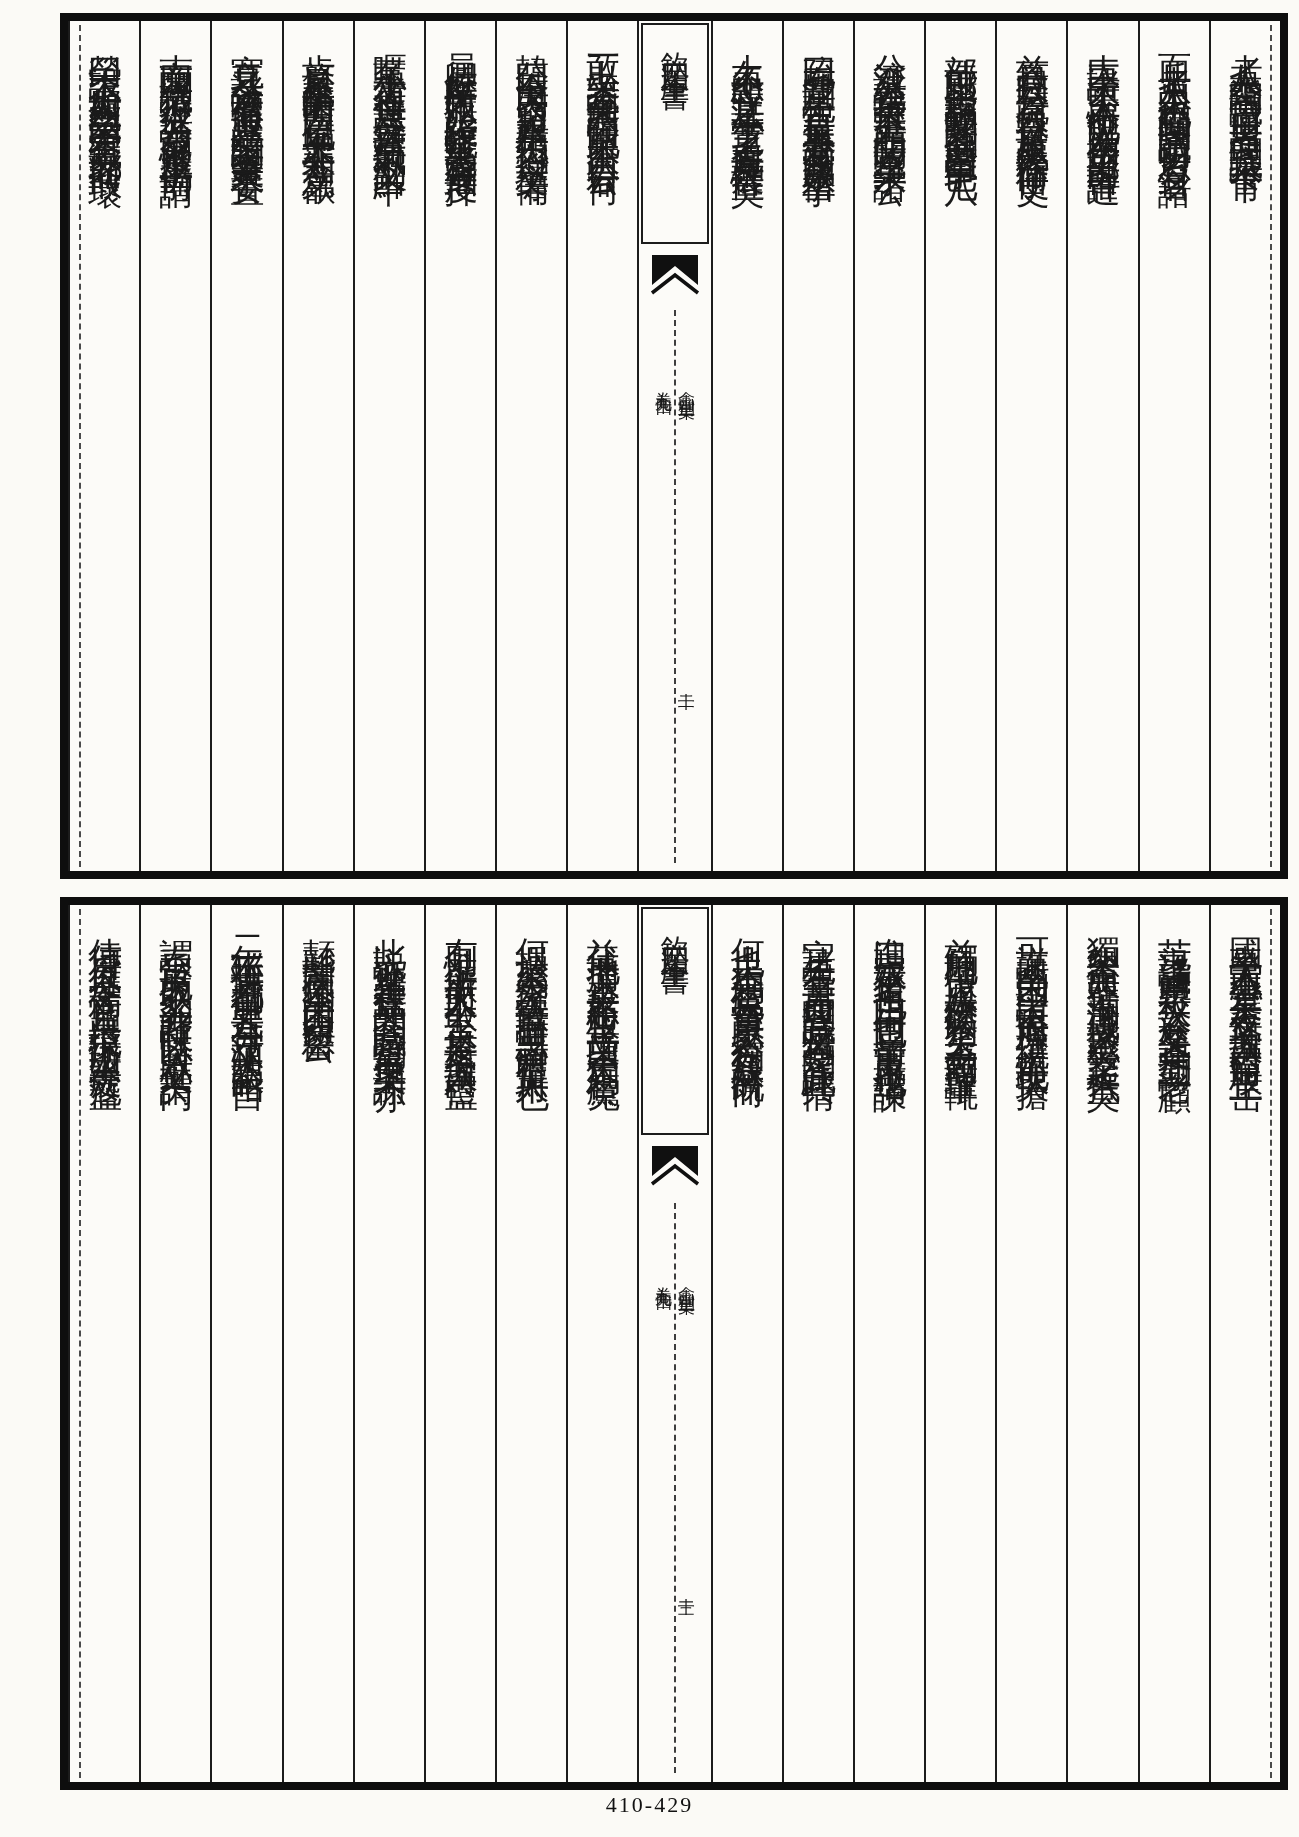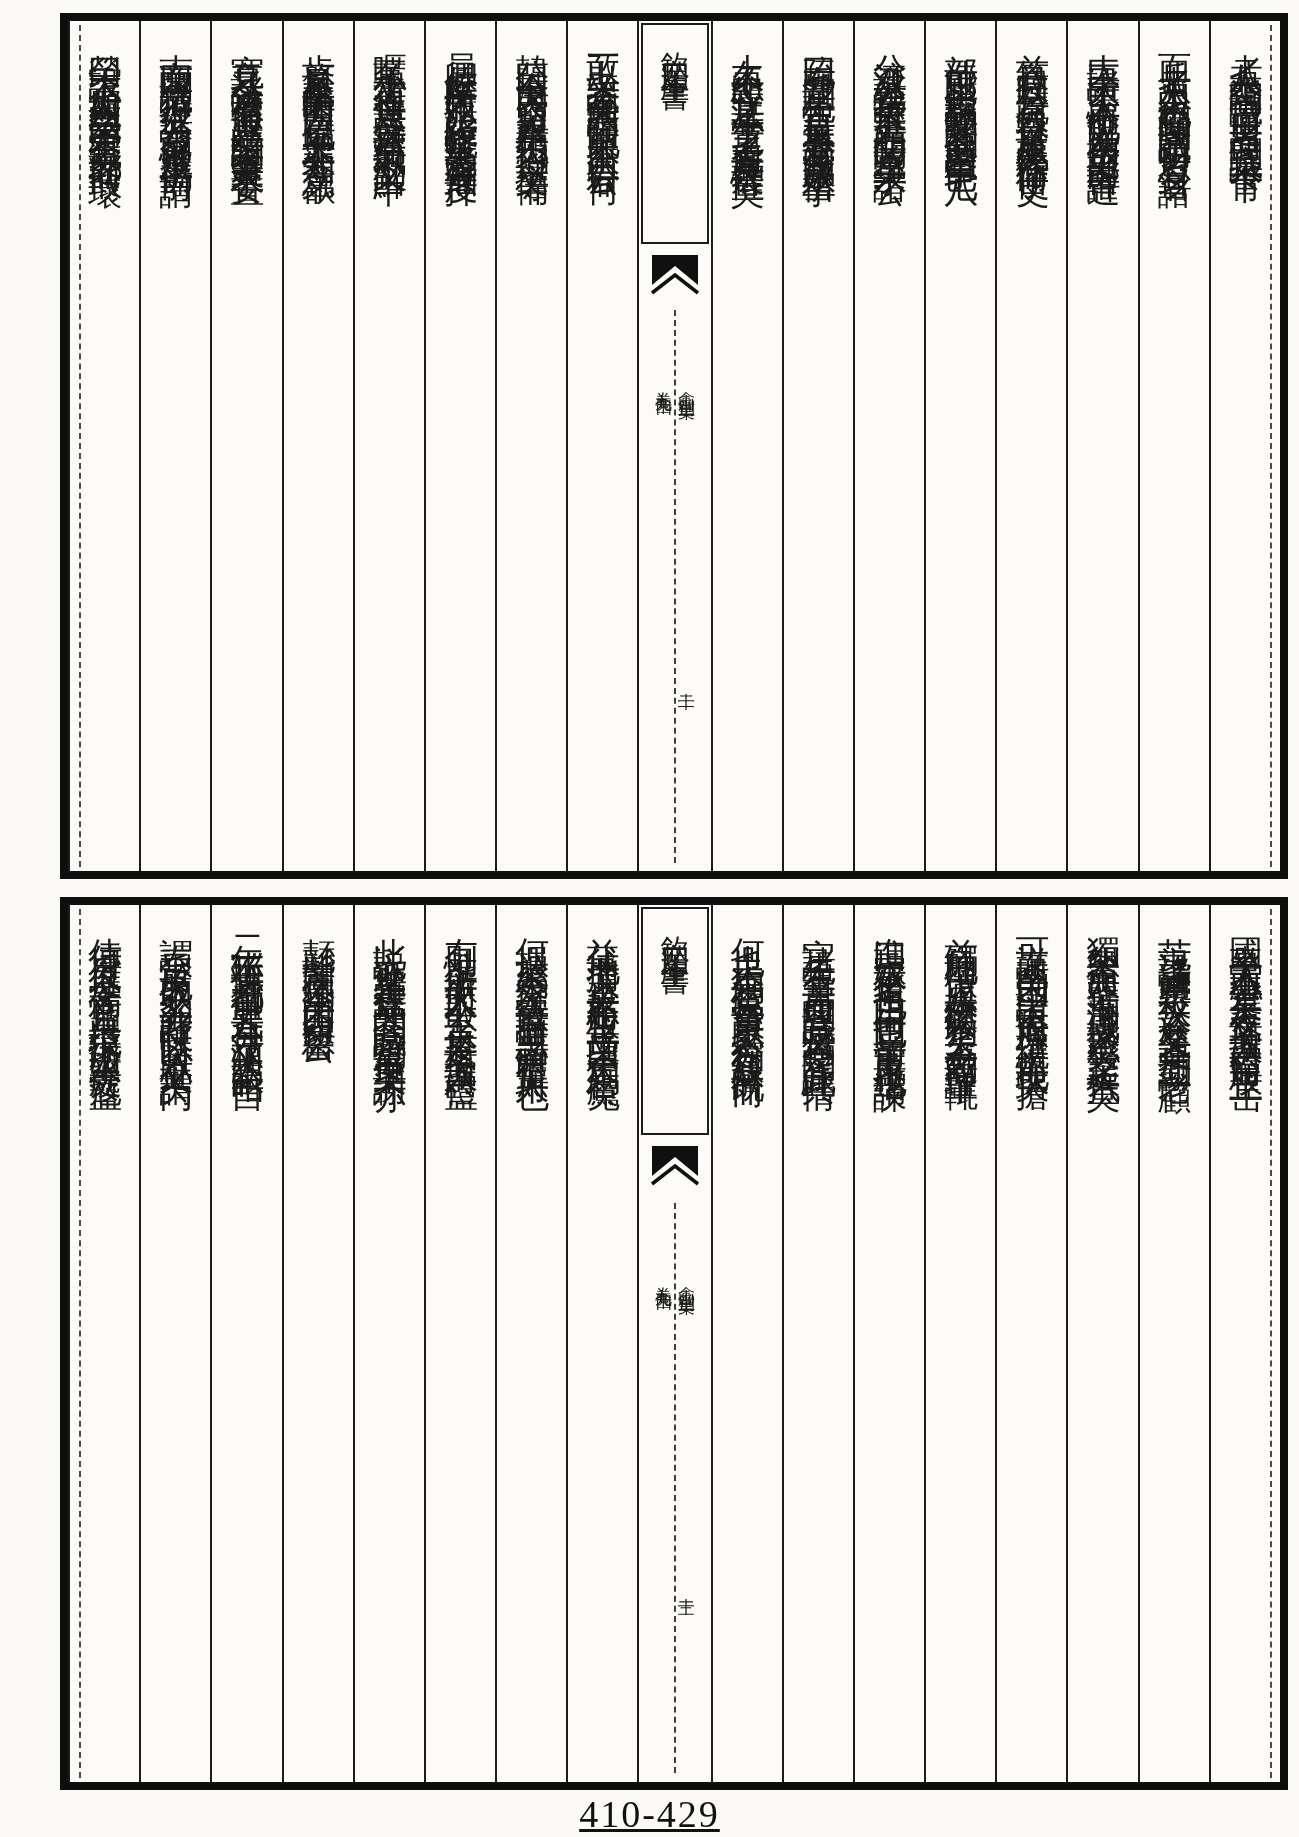--- a/index.html
+++ b/index.html
@@ -61,21 +61,21 @@
     display:flex;flex-direction:row;justify-content:center;gap:6px;
   }
   .small-titles .vtext{font-size:17px;letter-spacing:3px;}
   .folio{
     position:absolute;top:77.5%;left:54%;
   }
   .folio .vtext{font-size:17px;letter-spacing:3px;background:#fcfbf8;}
 
   .footer{
     position:absolute;top:1792px;left:0;width:100%;
-    text-align:center;font-size:38px;letter-spacing:2px;color:#111;text-decoration:underline;
+    text-align:center;font-size:22px;letter-spacing:2px;color:#111;
   }
 </style>
 </head>
 <body>
 
 <div class="block block-top">
   <div class="cols">
       <div class="col">
         <span class="vtext">者八人齊詣閣議一日而遣者三而閣議持卒不肯下</span>
       </div>

